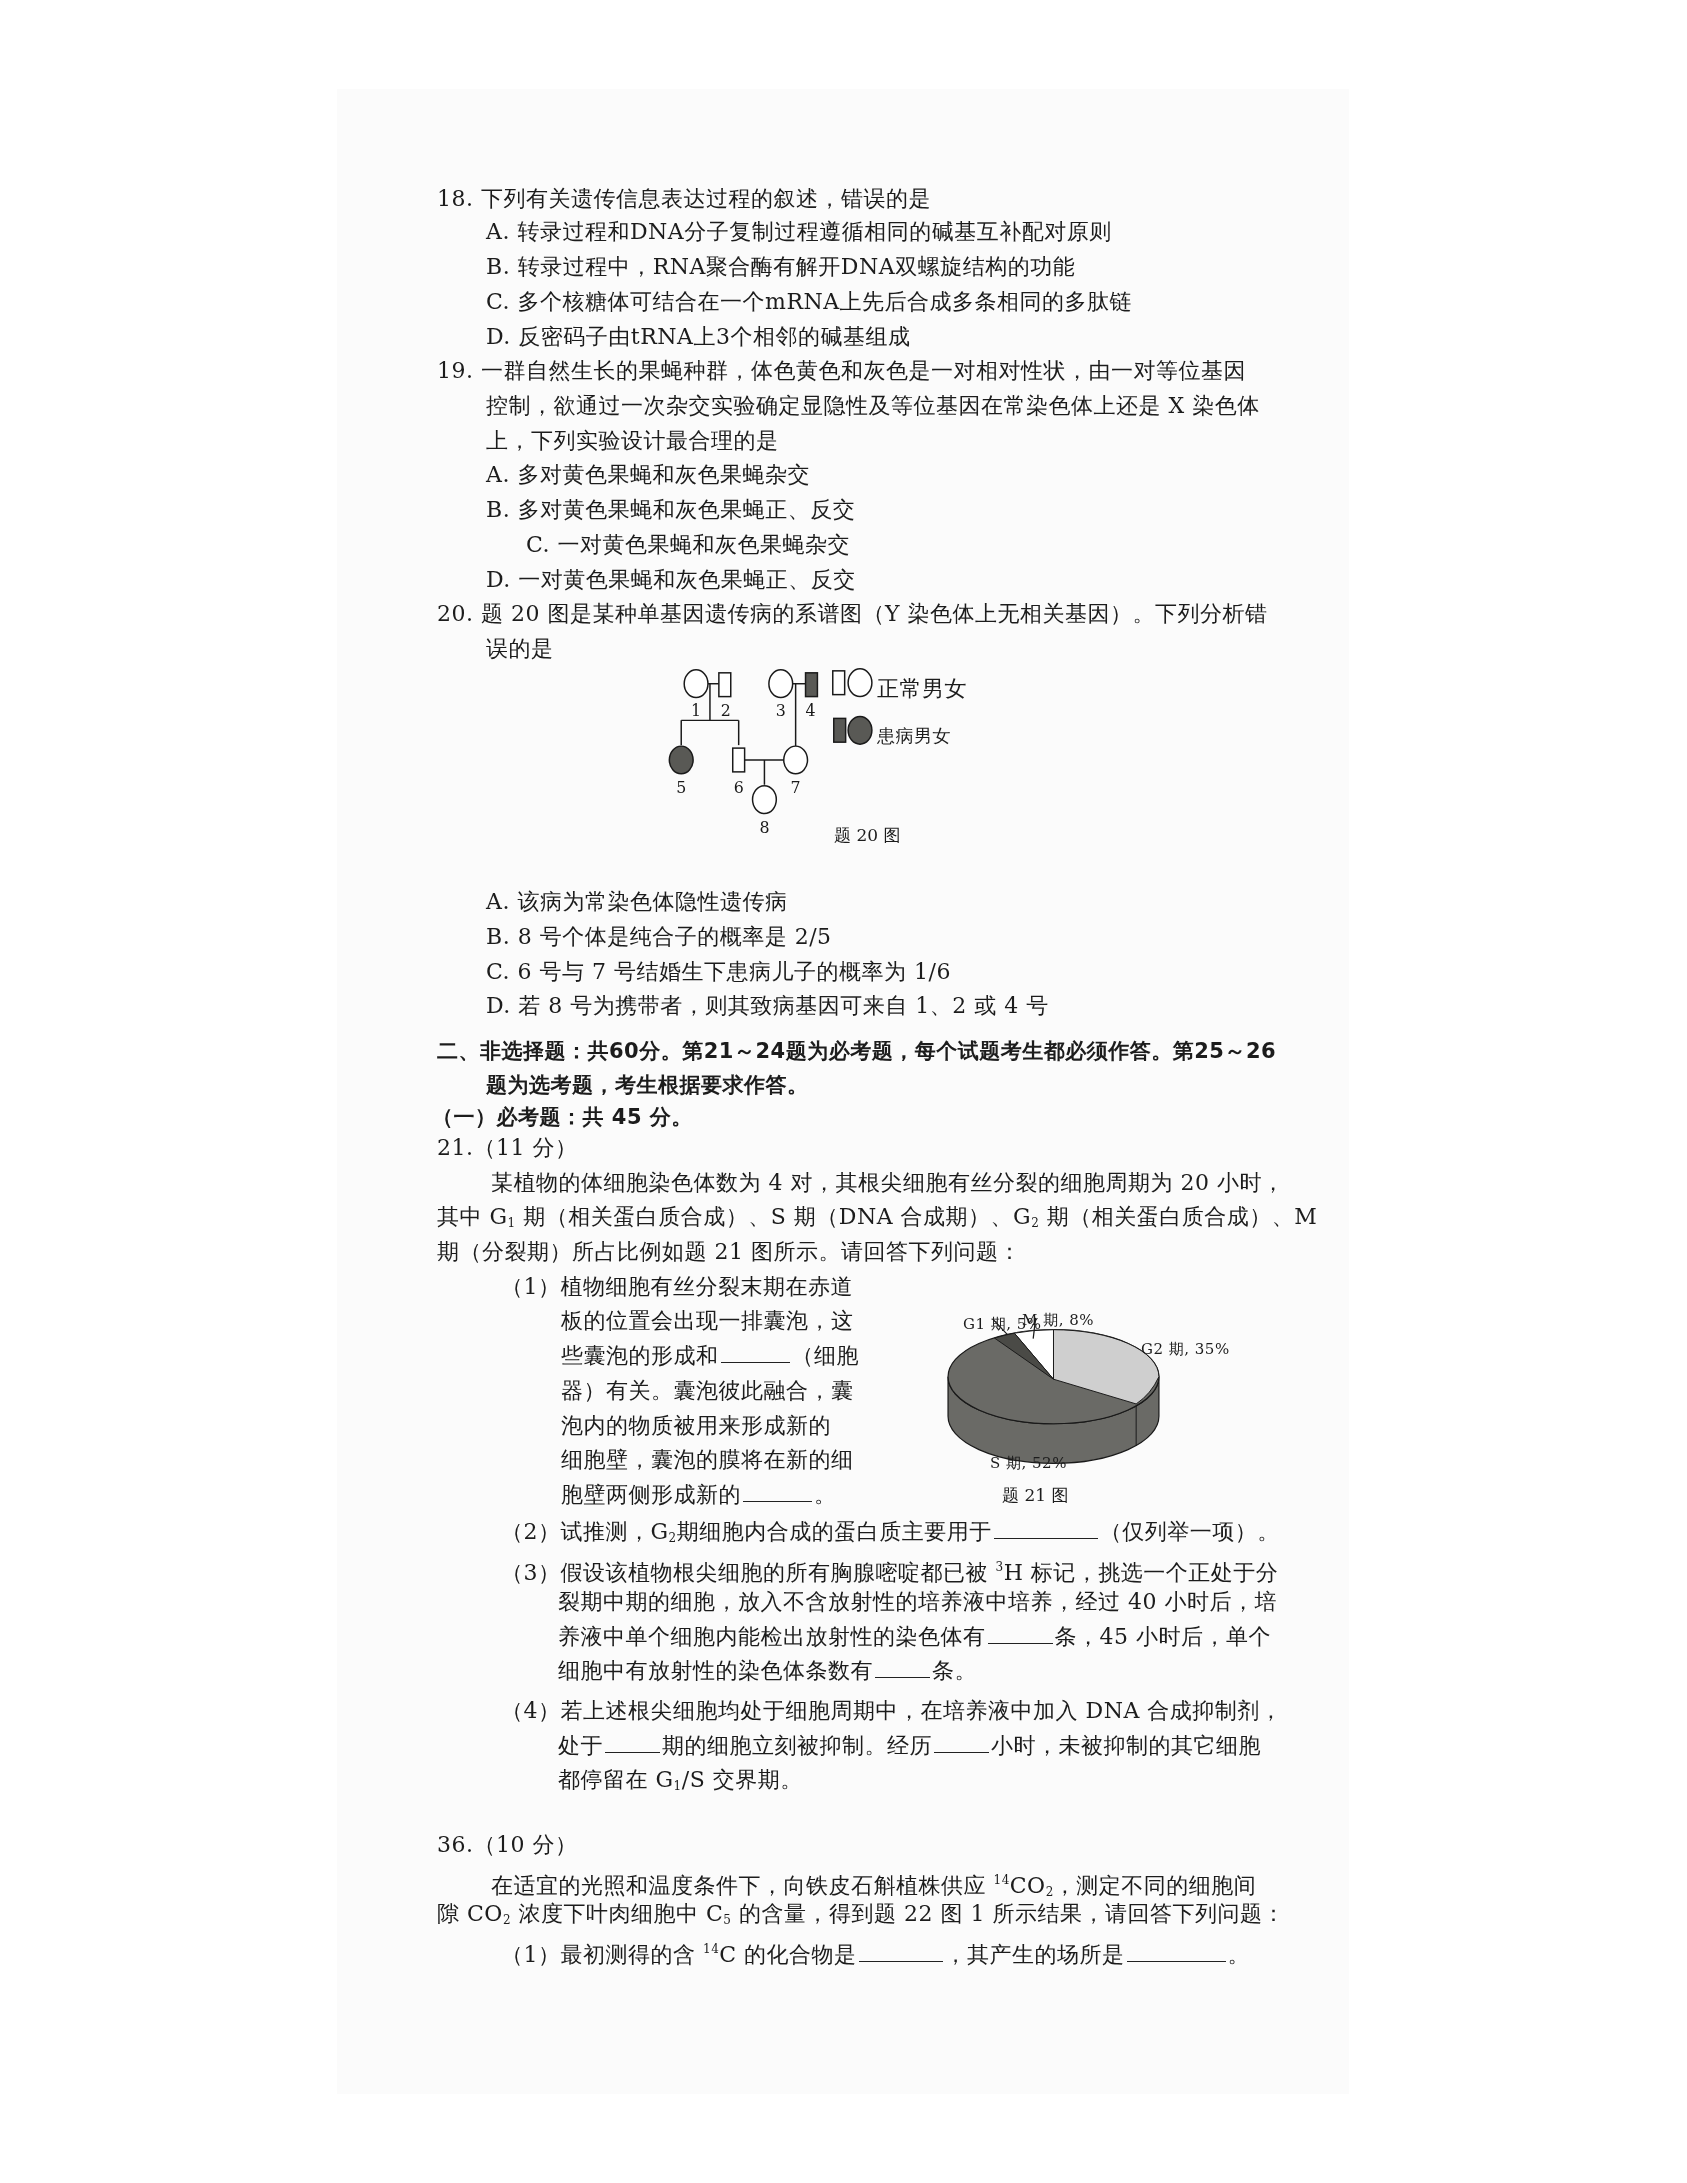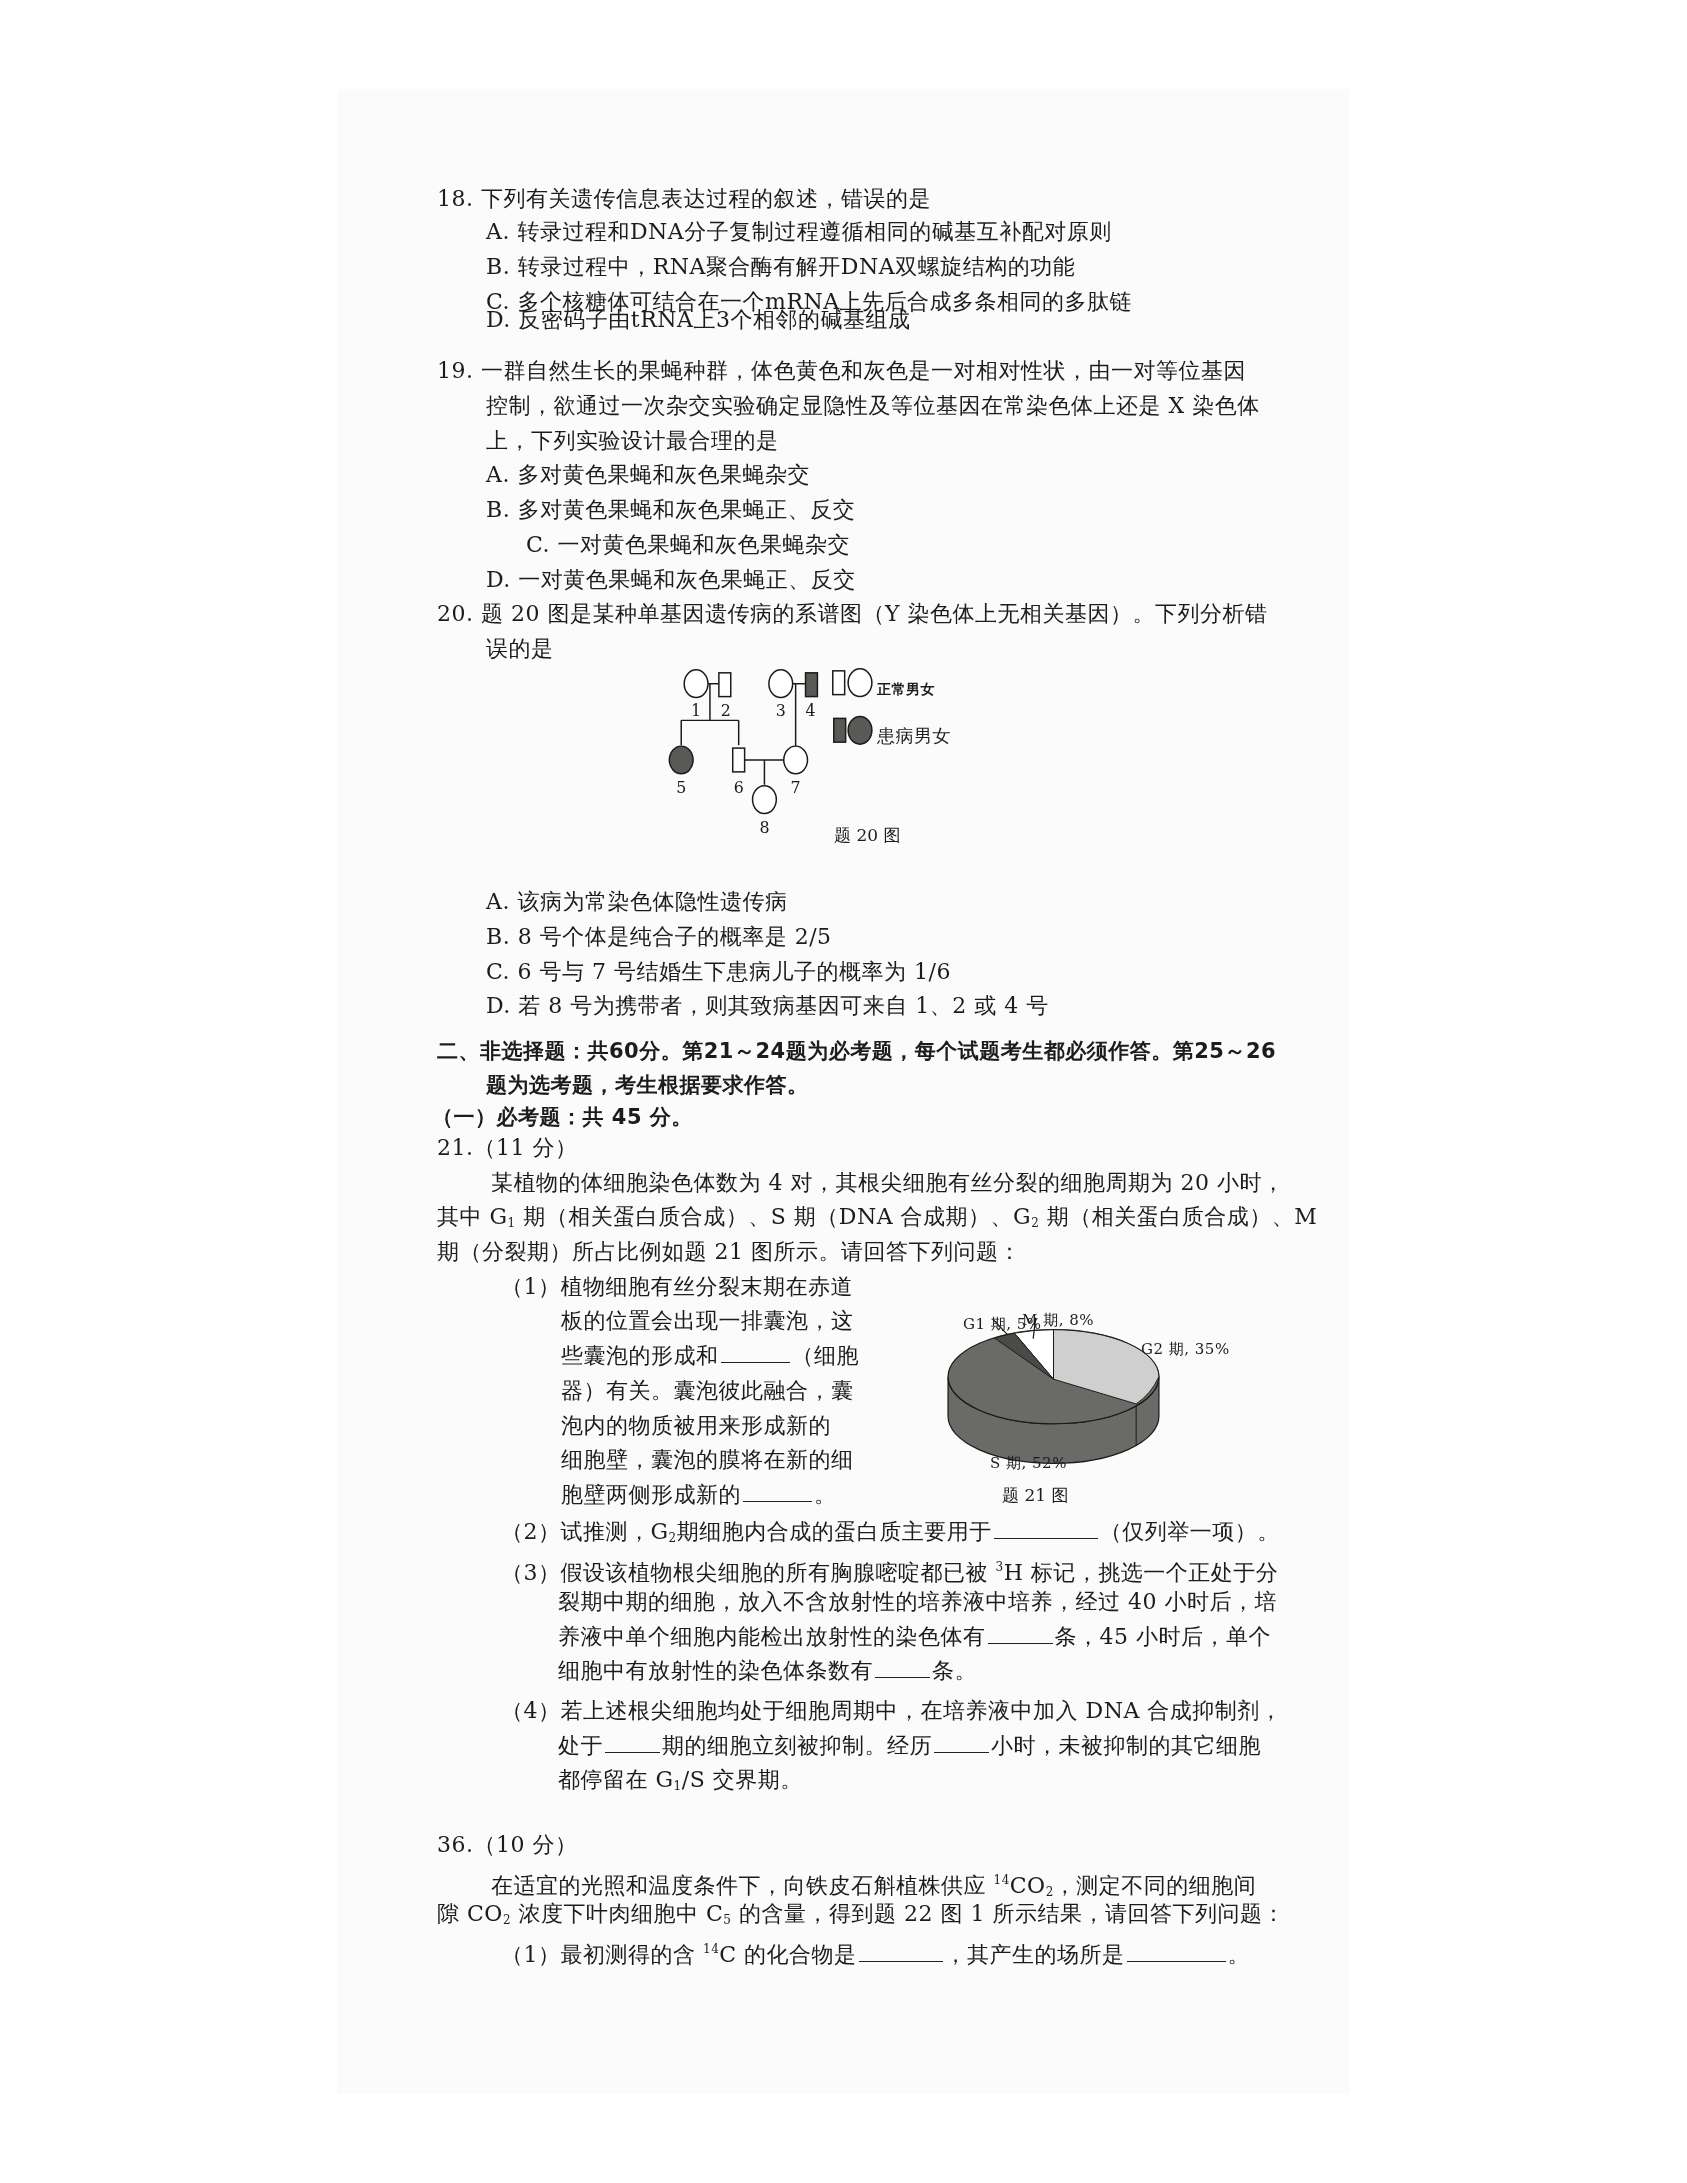--- a/index.html
+++ b/index.html
@@ -16,21 +16,21 @@
 </style>
 </head>
 <body>
 
 <div class="sheet"></div>
 
 <div class="t" style="left:437px;top:185px;"><span>18.</span> <span>下列有关遗传信息表达过程的叙述，错误的是</span></div>
 <div class="t" style="left:486px;top:218px;"><span>A.</span> <span>转录过程和DNA分子复制过程遵循相同的碱基互补配对原则</span></div>
 <div class="t" style="left:486px;top:253px;"><span>B.</span> <span>转录过程中，RNA聚合酶有解开DNA双螺旋结构的功能</span></div>
 <div class="t" style="left:486px;top:288px;"><span>C.</span> <span>多个核糖体可结合在一个mRNA上先后合成多条相同的多肽链</span></div>
-<div class="t" style="left:486px;top:306px;"><span>D.</span> <span>反密码子由tRNA上3个相邻的碱基组成</span></div>
+<div class="t" style="left:486px;top:323px;"><span>D.</span> <span>反密码子由tRNA上3个相邻的碱基组成</span></div>
 
 <div class="t" style="left:437px;top:357px;"><span>19.</span> <span>一群自然生长的果蝇种群，体色黄色和灰色是一对相对性状，由一对等位基因</span></div>
 <div class="t" style="left:486px;top:392px;">控制，欲通过一次杂交实验确定显隐性及等位基因在常染色体上还是 X 染色体</div>
 <div class="t" style="left:486px;top:427px;">上，下列实验设计最合理的是</div>
 <div class="t" style="left:486px;top:461px;"><span>A.</span> <span>多对黄色果蝇和灰色果蝇杂交</span></div>
 <div class="t" style="left:486px;top:496px;"><span>B.</span> <span>多对黄色果蝇和灰色果蝇正、反交</span></div>
 <div class="t" style="left:486px;top:531px;margin-left:40px;"><span>C.</span> <span>一对黄色果蝇和灰色果蝇杂交</span></div>
 <div class="t" style="left:486px;top:566px;"><span>D.</span> <span>一对黄色果蝇和灰色果蝇正、反交</span></div>
 
 <div class="t" style="left:437px;top:600px;"><span>20.</span> <span>题 20 图是某种单基因遗传病的系谱图（Y 染色体上无相关基因）。下列分析错</span></div>
@@ -69,21 +69,21 @@
     <text x="72" y="124">1</text>
       <text x="132" y="124">2</text>
     <text x="243" y="124">3</text>
       <text x="303" y="124">4</text>
     <text x="42" y="278">5</text>
       <text x="158" y="278">6</text>
     <text x="273" y="278">7</text>
       <text x="210" y="360">8</text>
   </g>
 </svg>
-<div class="t" style="left:877px;top:675px;font-size:14px;font-weight:bold;">正常男女</div>
+<div class="t" style="left:877px;top:675px;font-size:22px;">正常男女</div>
 <div class="t" style="left:877px;top:722px;font-size:18px;">患病男女</div>
 <div class="cap" style="left:834px;top:824px;">题 20 图</div>
 
 <div class="t" style="left:486px;top:888px;"><span>A.</span> <span>该病为常染色体隐性遗传病</span></div>
 <div class="t" style="left:486px;top:923px;"><span>B.</span> <span>8 号个体是纯合子的概率是 2/5</span></div>
 <div class="t" style="left:486px;top:958px;"><span>C.</span> <span>6 号与 7 号结婚生下患病儿子的概率为 1/6</span></div>
 <div class="t" style="left:486px;top:992px;"><span>D.</span> <span>若 8 号为携带者，则其致病基因可来自 1、2 或 4 号</span></div>
 
 <div class="t bold" style="left:437px;top:1037px;font-size:21px;">二、非选择题：共60分。第21～24题为必考题，每个试题考生都必须作答。第25～26</div>
 <div class="t bold" style="left:486px;top:1071px;font-size:21px;">题为选考题，考生根据要求作答。</div>

